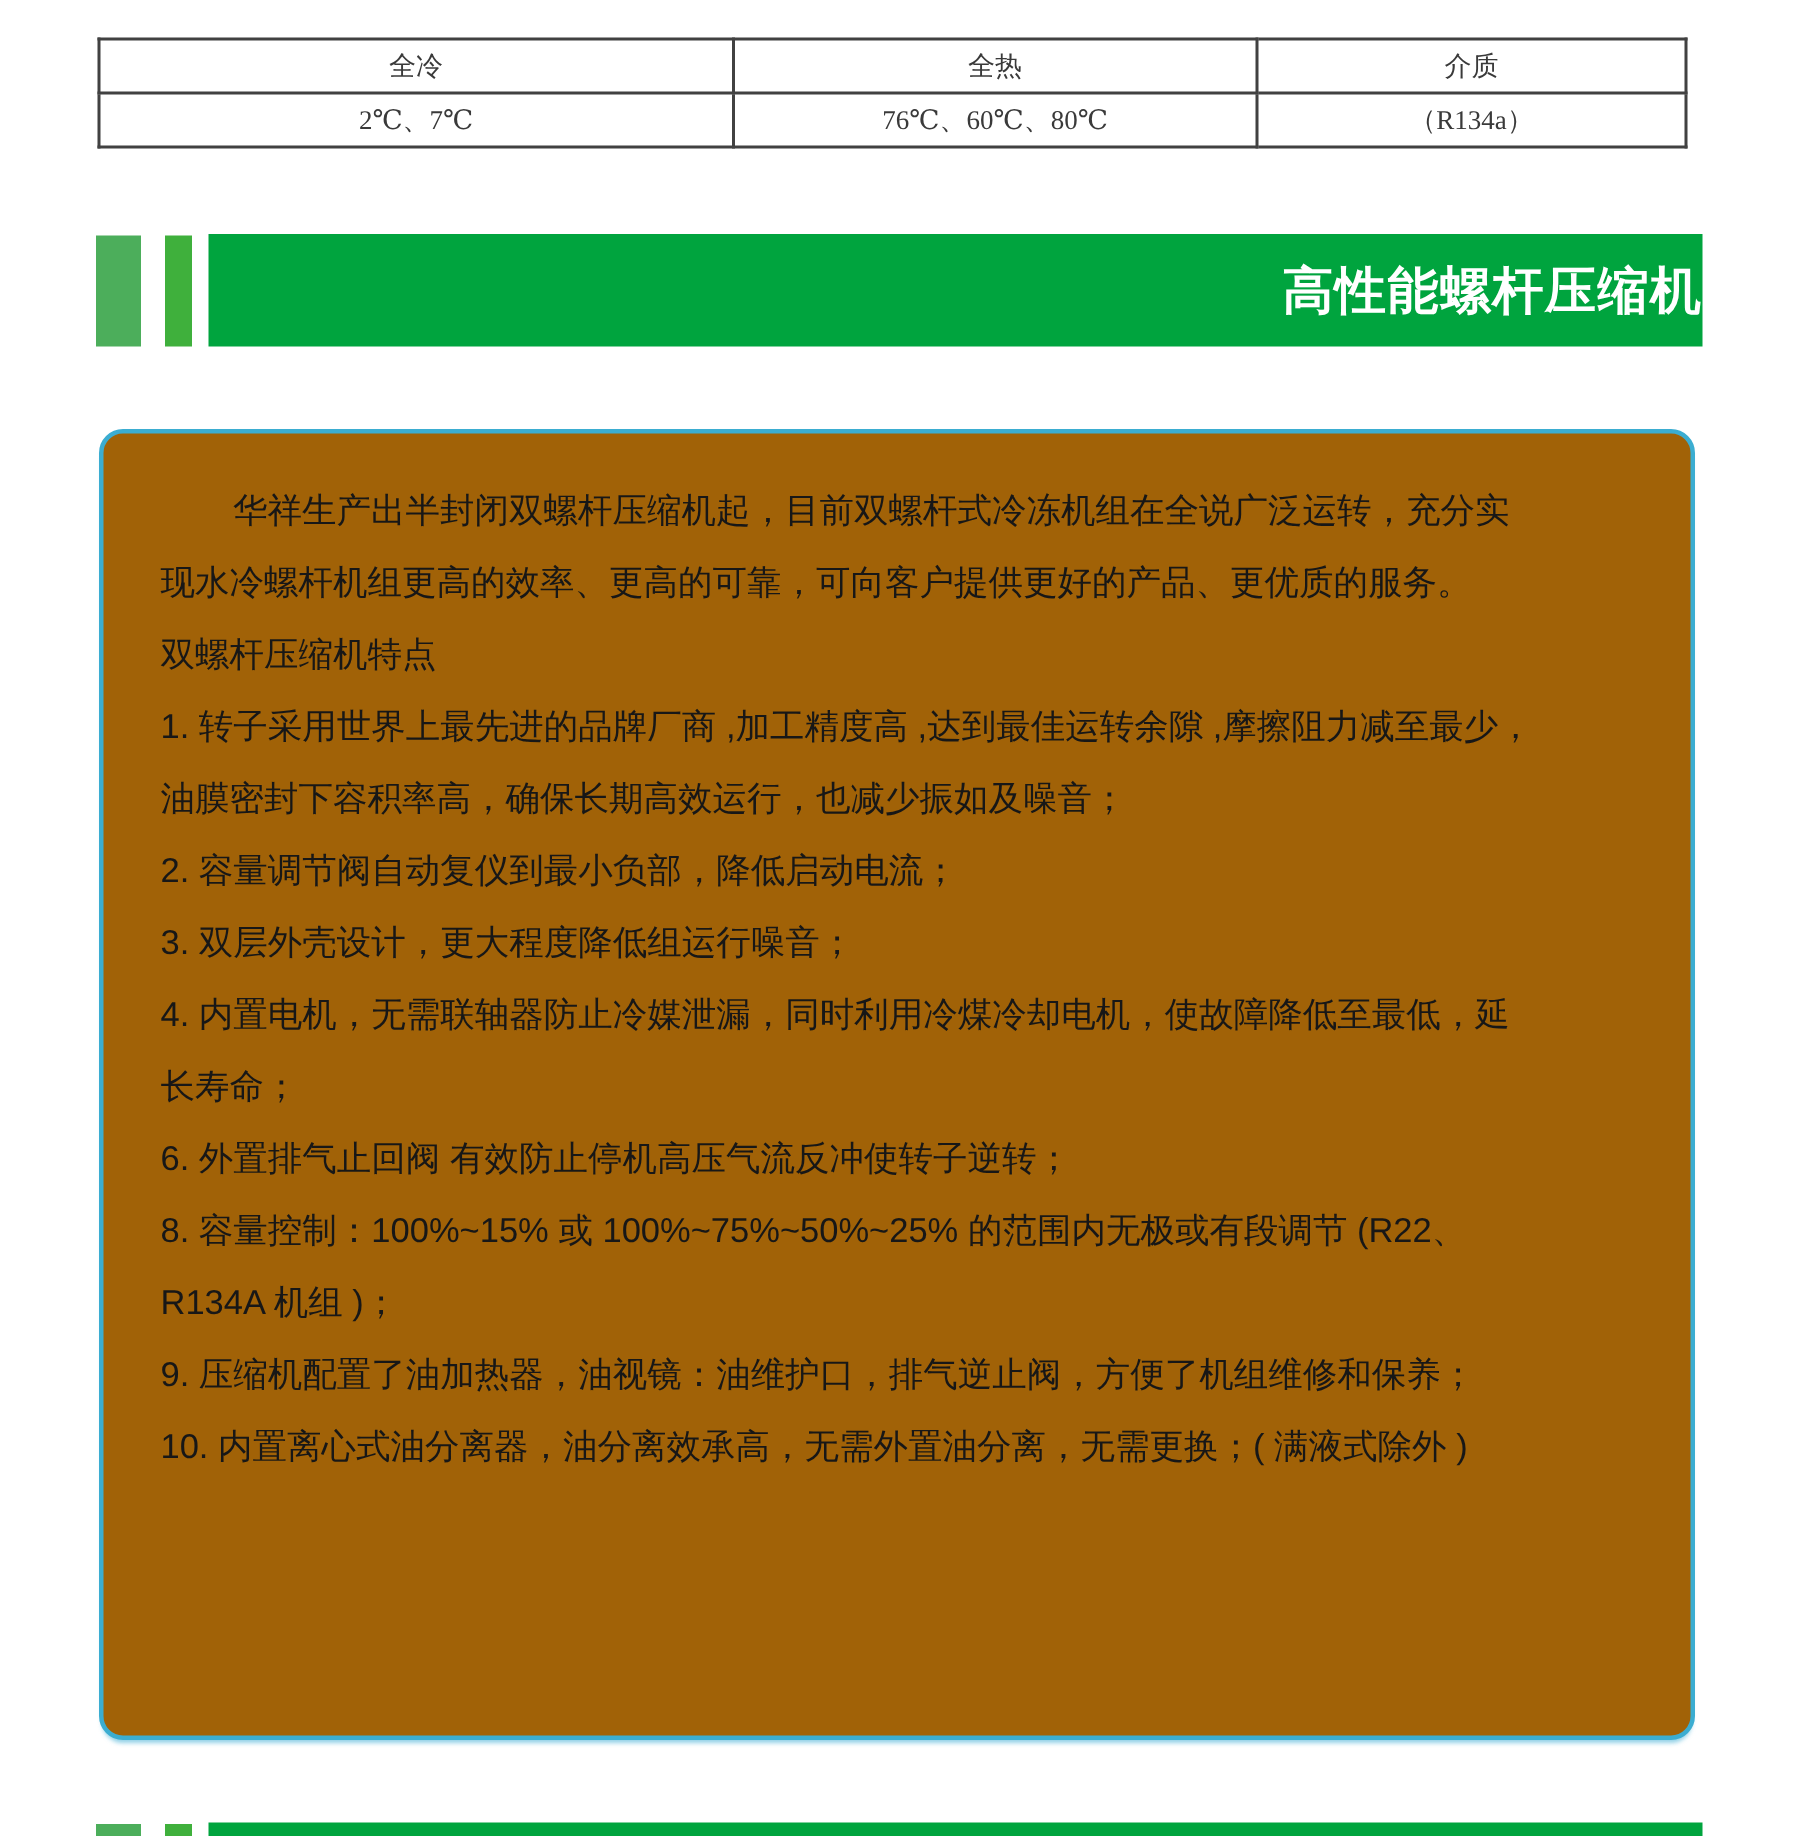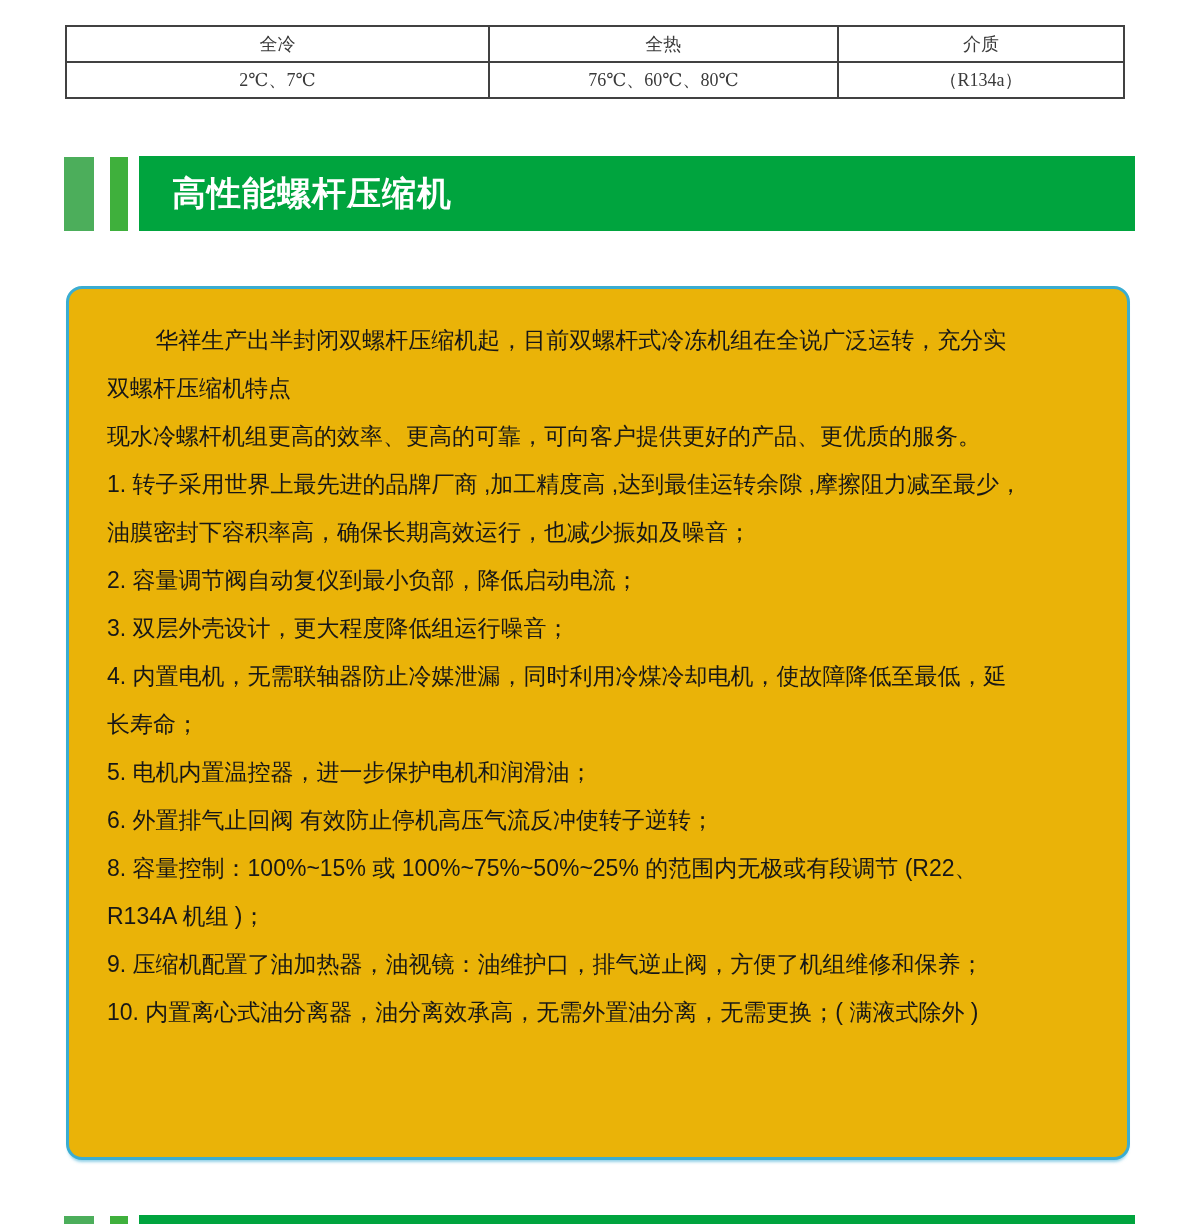--- a/index.html
+++ b/index.html
@@ -15,28 +15,28 @@
   .col-a{width:40%;} .col-b{width:33%;} .col-c{width:27%;}
 
   
   .section-banner{position:absolute;left:0;width:1197px;height:75px;}
   .section-banner.top{top:156px;}
   .section-banner.bottom{top:1215px;}
   .accent-bar{position:absolute;top:1px;height:74px;}
   .bar-light{left:64px;width:30px;background:#4CAE5B;}
   .bar-mid{left:110px;width:18px;background:#3FB03C;}
   .banner-main{position:absolute;left:139px;top:0;width:996px;height:75px;background:#00A43E;
-               display:flex;align-items:center;}
+               display:flex;align-items:center;justify-content:flex-end;}
   .banner-title{margin:0;padding-left:33px;font-size:34px;font-weight:bold;color:#ffffff;
                 letter-spacing:1px;}
 
   
   .feature-box{position:absolute;left:66px;top:286px;width:1064px;height:874px;
                box-sizing:border-box;border:3px solid #3BADD1;border-radius:16px;
-               padding:27px 30px 0 38px;background:#eab308;
+               padding:27px 30px 0 38px;background:#a16207;
                box-shadow:0 4px 3px -2px rgba(57,172,212,0.55);
                font-size:23px;line-height:48px;color:#171717;}
   .feature-box p{margin:0;}
   .indent{text-indent:2.1em;}
 </style>
 </head>
 <body>
 
 <div class="page">
 
@@ -60,39 +60,36 @@
   <div class="section-banner top">
     <span class="accent-bar bar-light"></span>
     <span class="accent-bar bar-mid"></span>
     <div class="banner-main">
       <h2 class="banner-title">高性能螺杆压缩机</h2>
     </div>
   </div>
 
   <div class="feature-box">
     <p class="indent">华祥生产出半封闭双螺杆压缩机起，目前双螺杆式冷冻机组在全说广泛运转，充分实</p>
+    <p>现水冷螺杆机组更高的效率、更高的可靠，可向客户提供更好的产品、更优质的服务。</p>
     <p>双螺杆压缩机特点</p>
-    <p>现水冷螺杆机组更高的效率、更高的可靠，可向客户提供更好的产品、更优质的服务。</p>
 
     <div>
       <p>1. 转子采用世界上最先进的品牌厂商 ,加工精度高 ,达到最佳运转余隙 ,摩擦阻力减至最少，</p>
       <p>油膜密封下容积率高，确保长期高效运行，也减少振如及噪音；</p>
     </div>
     <div>
       <p>2. 容量调节阀自动复仪到最小负部，降低启动电流；</p>
     </div>
     <div>
       <p>3. 双层外壳设计，更大程度降低组运行噪音；</p>
     </div>
     <div>
       <p>4. 内置电机，无需联轴器防止冷媒泄漏，同时利用冷煤冷却电机，使故障降低至最低，延</p>
       <p>长寿命；</p>
-    </div>
-    <div>
-      <p>5. 电机内置温控器，进一步保护电机和润滑油；</p>
     </div>
     <div>
       <p>6. 外置排气止回阀 有效防止停机高压气流反冲使转子逆转；</p>
     </div>
     <div>
       <p>8. 容量控制：100%~15% 或 100%~75%~50%~25% 的范围内无极或有段调节 (R22、</p>
       <p>R134A 机组 )；</p>
     </div>
     <div>
       <p>9. 压缩机配置了油加热器，油视镜：油维护口，排气逆止阀，方便了机组维修和保养；</p>

